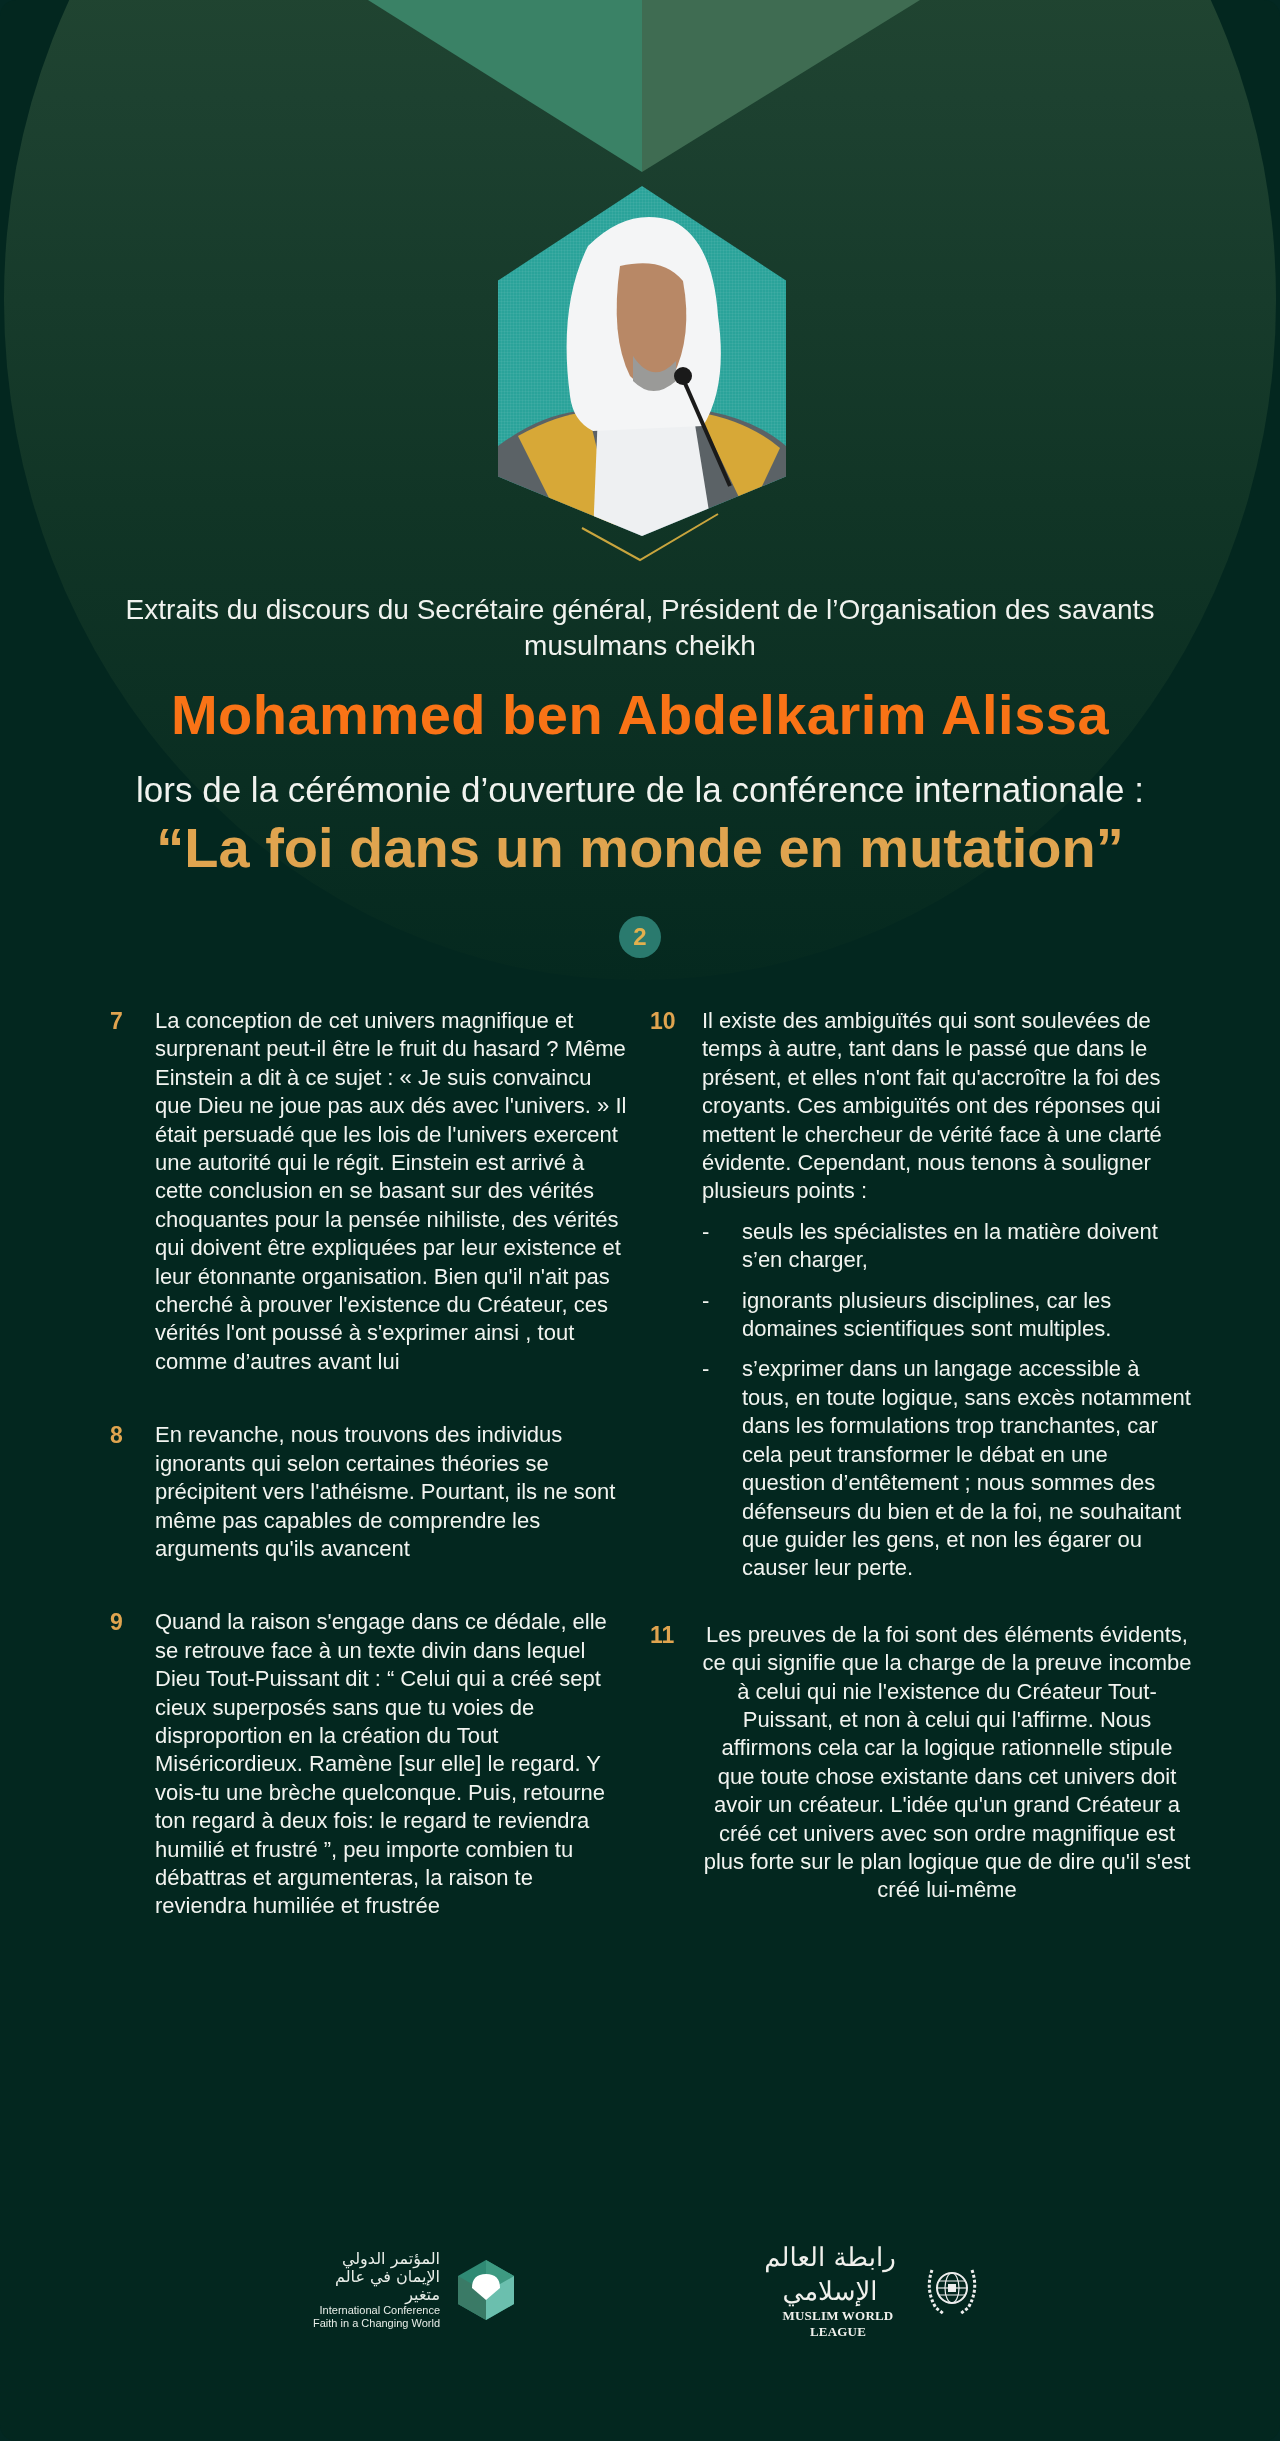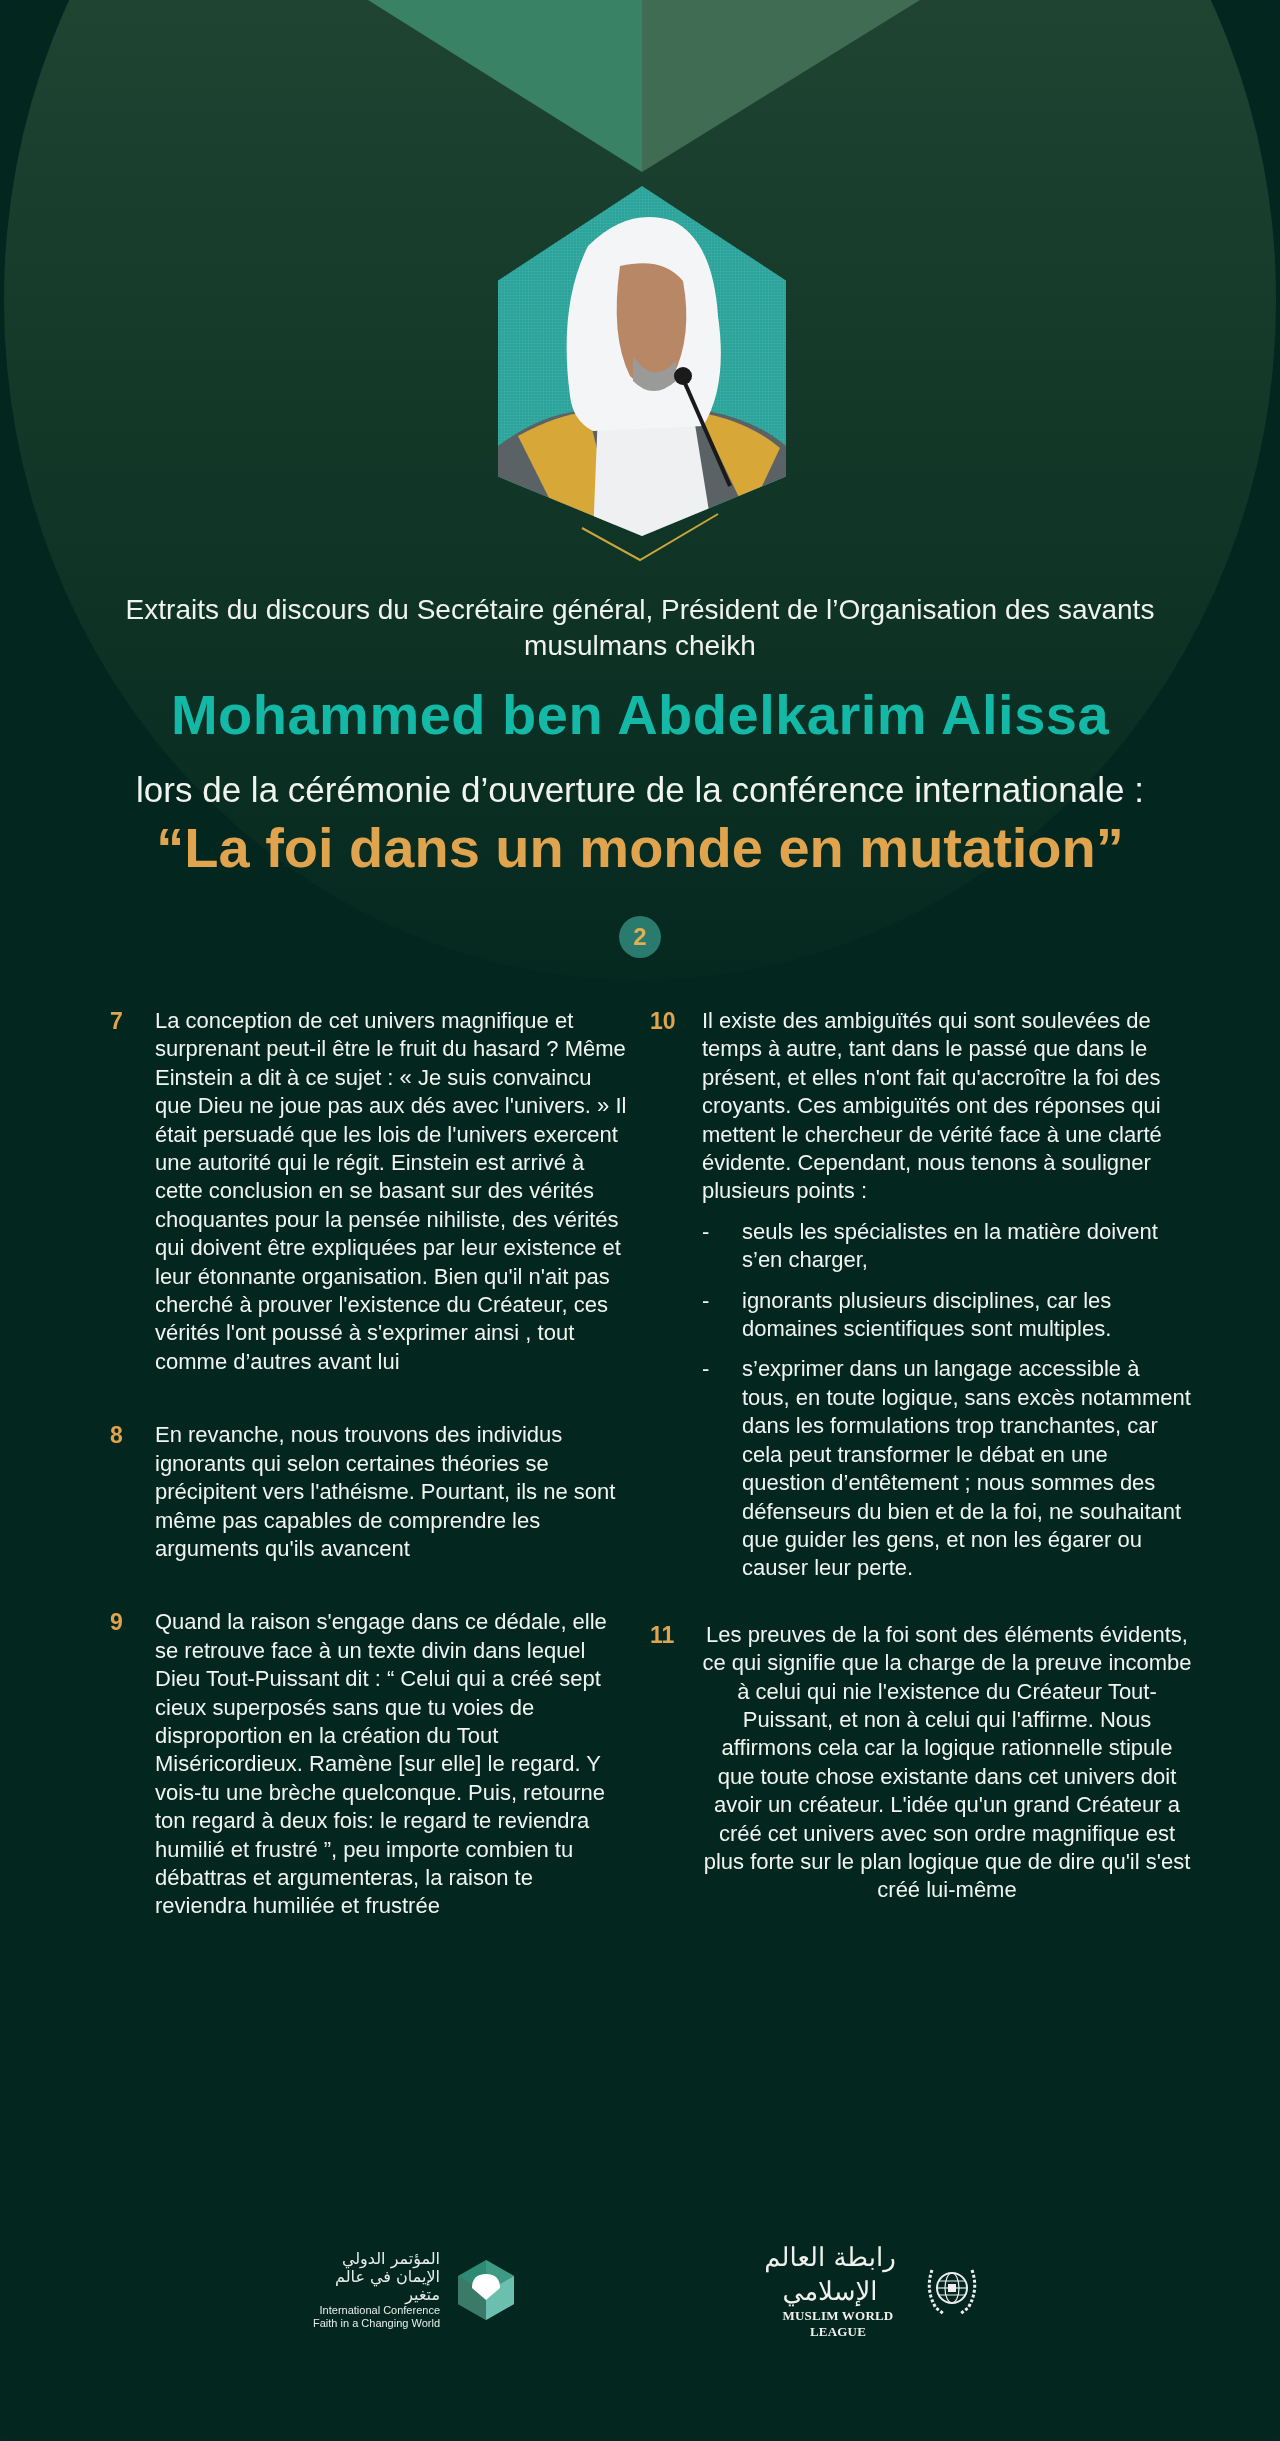--- a/index.html
+++ b/index.html
@@ -28,21 +28,21 @@
   }
   .chevron-gold {
     position: absolute; left: 580px; top: 512px; width: 140px; height: 50px;
   }
   .intro {
     position: absolute; left: 110px; top: 592px; width: 1060px; text-align: center;
     font-size: 28px; line-height: 36px; color: #f1f3ef;
   }
   .name {
     position: absolute; left: 60px; top: 682px; width: 1160px; text-align: center;
-    font-size: 56px; font-weight: bold; color: #14b8a6; letter-spacing: 0.5px;
+    font-size: 56px; font-weight: bold; color: #f97316; letter-spacing: 0.5px;
   }
   .subline {
     position: absolute; left: 60px; top: 770px; width: 1160px; text-align: center;
     font-size: 35px; color: #f1f3ef;
   }
   .title {
     position: absolute; left: 40px; top: 815px; width: 1200px; text-align: center;
     font-size: 56px; font-weight: bold; color: #e0a44f;
   }
   .page-badge {

